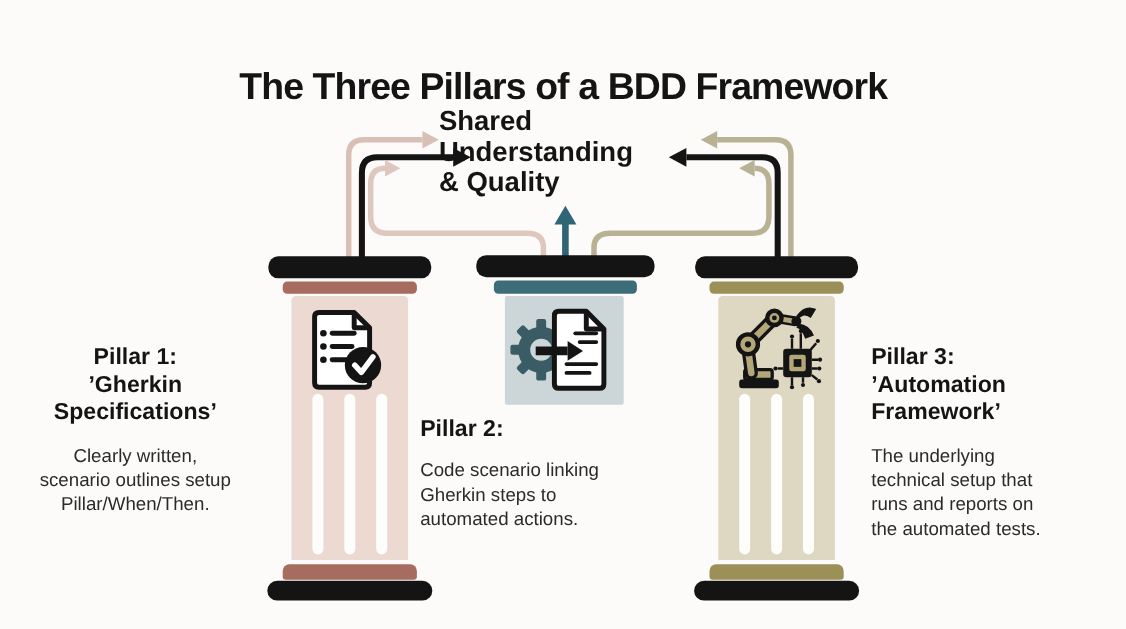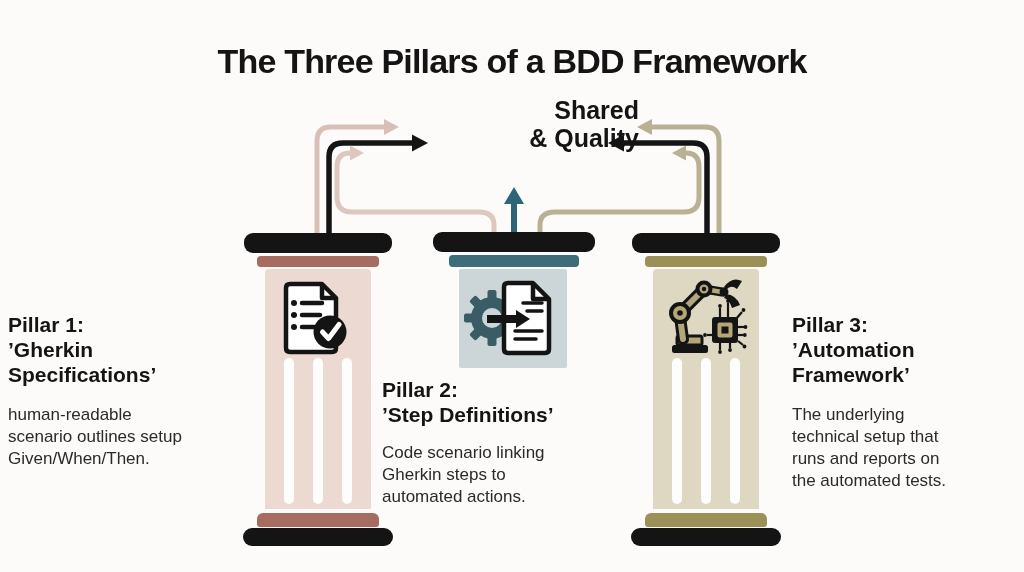--- a/index.html
+++ b/index.html
@@ -1,20 +1,20 @@
 <!DOCTYPE html>
 <html><head>
 <meta charset="utf-8">
 <style>
   html,body{margin:0;padding:0;background:#fff;}
   .stage{position:relative;width:1024px;height:572px;background:#fcfbf9;overflow:hidden;
          font-family:"Liberation Sans",sans-serif;color:#141414;}
-  .title{position:absolute;top:24px;left:0;width:100%;text-align:center;
+  .title{position:absolute;top:42px;left:0;width:100%;text-align:center;
          font-size:34px;font-weight:800;letter-spacing:-0.8px;color:#141414;z-index:3;margin-top:18px;}
-  .center-label{position:absolute;top:96px;left:399px;width:240px;text-align:right;
+  .center-label{position:absolute;top:96px;left:399px;width:240px;text-align:left;
          font-size:25px;line-height:28px;font-weight:800;color:#141414;z-index:3;}
   .arrows{position:absolute;left:0;top:0;z-index:1;}
   .pp{position:absolute;z-index:2;}
   .cap{background:#141414;border-radius:9px;}
   .band{border-radius:4px;}
   .shaft{border-radius:4px 4px 0 0;}
   .flute{position:absolute;z-index:2;width:10px;height:146px;top:358px;
          background:#fdfdfc;border-radius:5px;}
   .bandb{border-radius:6px 6px 3px 3px;}
   .base{background:#141414;border-radius:9px;}
@@ -32,34 +32,35 @@
   
   .cap3{left:632px;top:233px;width:148px;height:20px;}
   .band3{left:645px;top:256px;width:122px;height:11px;background:#9c9059;}
   .shaft3{left:653px;top:269px;width:106px;height:240px;background:#ded7c1;}
   .band3b{left:645px;top:513px;width:122px;height:14px;background:#9c9059;}
   .base3{left:631px;top:528px;width:150px;height:18px;}
   
   .tb{position:absolute;z-index:3;}
   .tb .heading{font-size:21px;line-height:25px;font-weight:800;color:#141414;}
   .tb .body{font-size:17px;line-height:22px;color:#2a2a2a;margin-top:17px;}
-  .tb1{left:8px;top:312px;width:230px;text-align:left;}
+  .tb1{left:8px;top:312px;width:230px;text-align:center;}
   .tb2{left:382px;top:377px;width:260px;text-align:left;}
   .tb2 .body{margin-top:15px;}
   .tb3{left:792px;top:312px;width:240px;text-align:left;}
 </style>
 </head>
 <body>
 
 <div class="stage">
 
   <h1 class="title">The Three Pillars of a BDD Framework</h1>
 
   <div class="center-label">
     <div>Shared</div>
+    <div>Understanding</div>
     <div>&amp; Quality</div>
   </div>
 
   <svg class="arrows" width="1024" height="572" viewBox="0 0 1024 572">
 
     <g>
       <path d="M317,246 L317,141 Q317,127 331,127 L384,127" fill="none" stroke="#d9c0b6" stroke-width="5"></path>
       <polygon points="384,119 399,127 384,135" fill="#d9c0b6"></polygon>
     </g>
 
@@ -200,30 +201,29 @@
     </g>
   </svg>
 
   <div class="tb tb1">
     <div class="heading">
       <div>Pillar 1:</div>
       <div>’Gherkin</div>
       <div>Specifications’</div>
     </div>
     <div class="body">
-      <div>human-readable</div>
+      <div>Clearly written,</div>
       <div>scenario outlines setup</div>
-      <div>Given/When/Then.</div>
+      <div>Pillar/When/Then.</div>
     </div>
   </div>
 
   <div class="tb tb2">
     <div class="heading">
       <div>Pillar 2:</div>
-      <div>’Step Definitions’</div>
     </div>
     <div class="body">
       <div>Code scenario linking</div>
       <div>Gherkin steps to</div>
       <div>automated actions.</div>
     </div>
   </div>
 
   <div class="tb tb3">
     <div class="heading">

